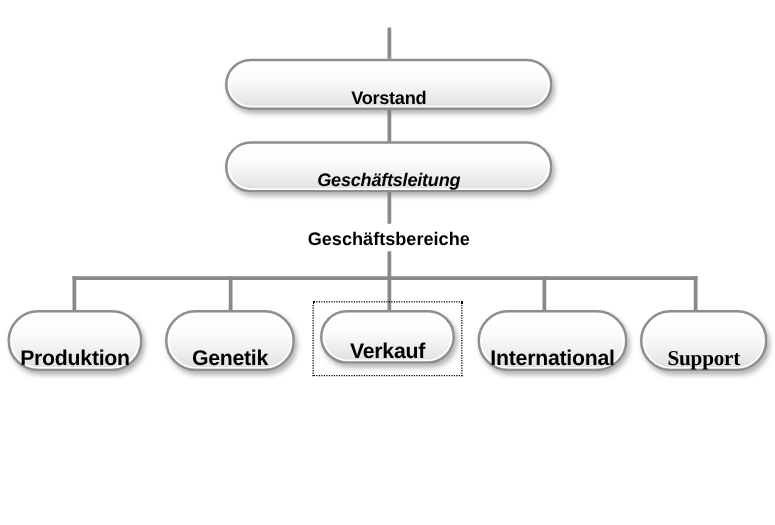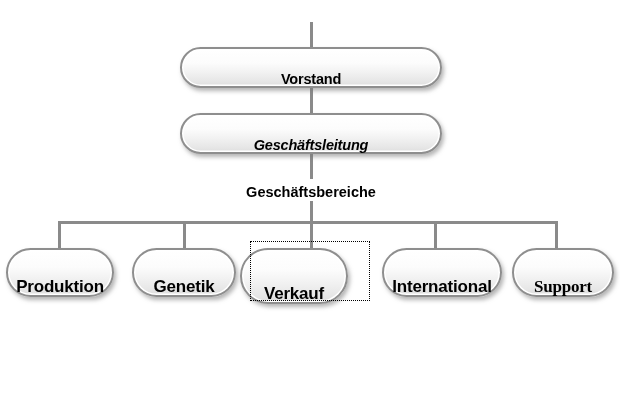--- a/index.html
+++ b/index.html
@@ -116,21 +116,21 @@
   </div>
 
   <div class="node leaf" style="left:6px; top:248px; width:108px; height:49px;">
     <span class="node-label">Produktion</span>
   </div>
 
   <div class="node leaf" style="left:132px; top:248px; width:104px; height:49px;">
     <span class="node-label">Genetik</span>
   </div>
 
-  <div class="node leaf" style="left:240px; top:248px; width:108px; height:56px;">
+  <div class="node leaf" style="left:256px; top:248px; width:108px; height:43px;">
     <span class="node-label">Verkauf</span>
   </div>
 
   <div class="selection-marquee" style="left:250px; top:241px; width:118px; height:58px;"></div>
 
   <div class="node leaf" style="left:382px; top:248px; width:120px; height:49px;">
     <span class="node-label">International</span>
   </div>
 
   <div class="node leaf" style="left:512px; top:248px; width:102px; height:49px;font-family:Liberation Serif, serif;">

